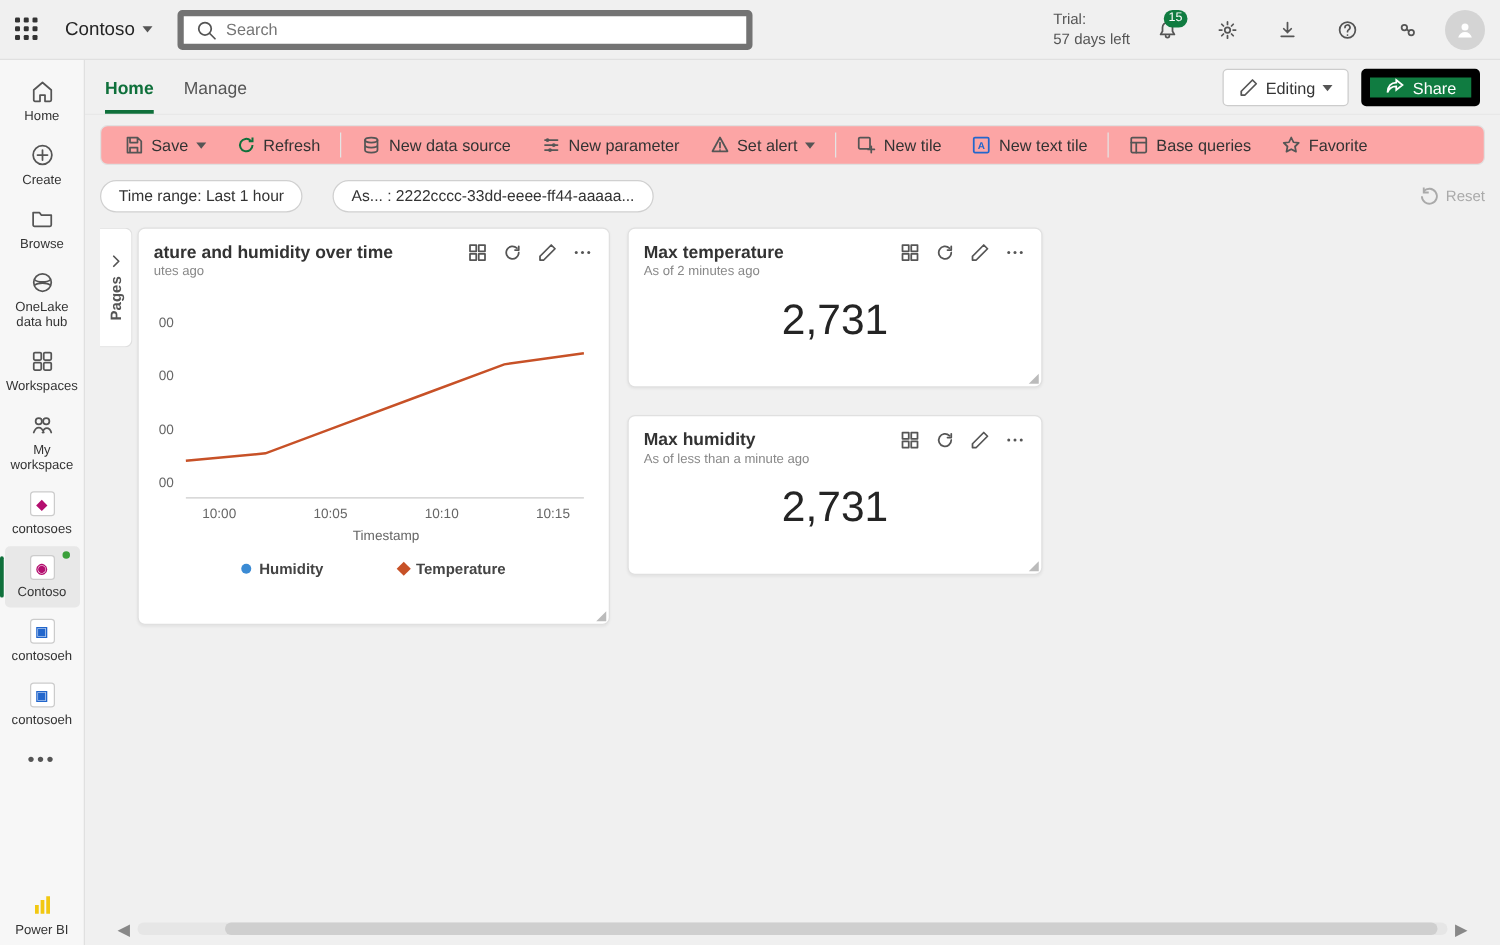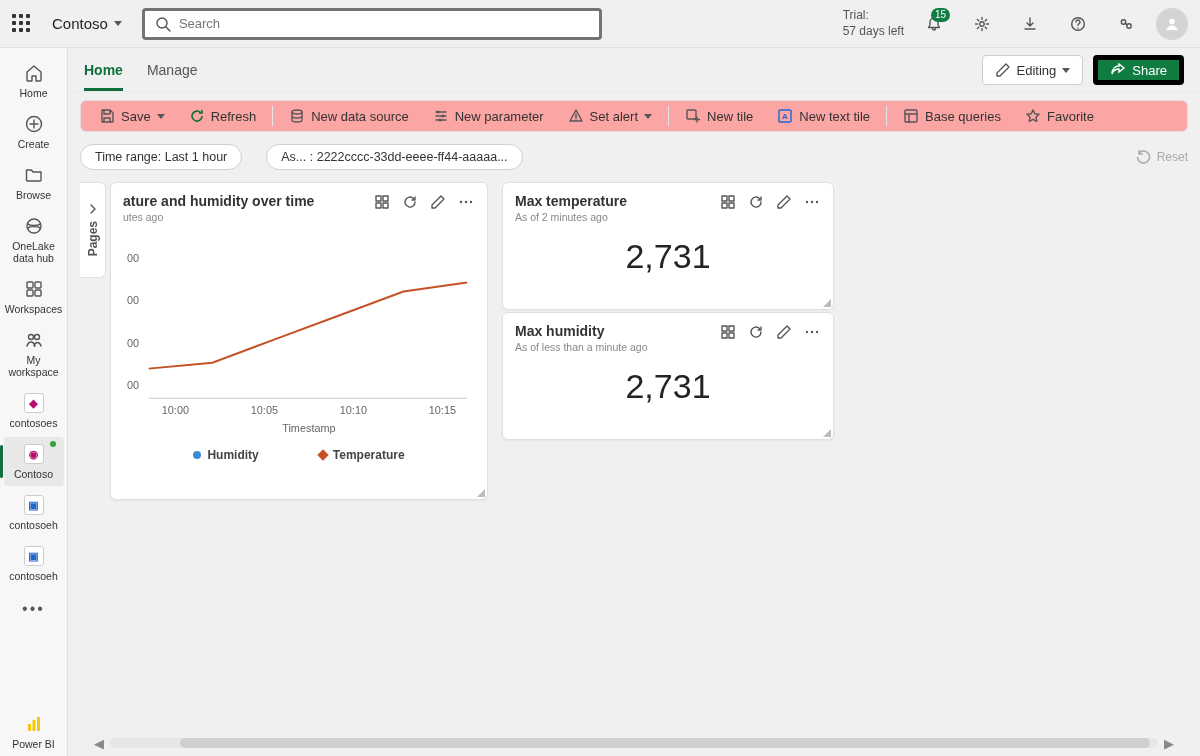--- a/index.html
+++ b/index.html
@@ -4,21 +4,21 @@
 <style>
   * { box-sizing: border-box; margin: 0; padding: 0; }
   body { font-family: "Segoe UI", -apple-system, BlinkMacSystemFont, sans-serif; font-size: 13px; color: #242424; background: #f0f0f0; width: 1200px; height: 756px; overflow: hidden; }
   
   
   .top-bar { height: 48px; background: #f0f0f0; display: flex; align-items: center; padding: 0 12px; gap: 12px; border-bottom: 1px solid #e0e0e0; }
   .waffle { width: 20px; height: 20px; display: grid; grid-template-columns: repeat(3,4px); grid-template-rows: repeat(3,4px); gap: 3px; cursor:pointer; }
   .waffle span { background: #333; width:4px; height:4px; border-radius:1px; }
   .ws-switch { display:flex; align-items:center; gap:6px; padding:4px 8px; cursor:pointer; font-size:15px; }
   .chevron-down { width:0;height:0;border-left:4px solid transparent;border-right:4px solid transparent;border-top:5px solid #555; }
-  .search { flex:0 0 460px; height:32px; background:#fff; border:3px solid #737373; border-radius:4px; display:flex; align-items:center; padding:0 10px; gap:8px; }
+  .search { flex:0 0 460px; height:32px; background:#fff; border:5px solid #737373; border-radius:4px; display:flex; align-items:center; padding:0 10px; gap:8px; }
   .search input { border:none; outline:none; flex:1; font-size:13px; }
   .top-spacer { flex:1; }
   .trial { font-size:12px; color:#555; line-height:1.3; text-align:left; }
   .top-icon { width:36px; height:36px; display:flex; align-items:center; justify-content:center; border-radius:4px; cursor:pointer; color:#444; position:relative; }
   .badge { position:absolute; top:2px; right:2px; background:#107c41; color:#fff; font-size:10px; border-radius:8px; padding:1px 4px; line-height:1.2; }
   .avatar { width:32px; height:32px; border-radius:50%; background:#d4d4d4; display:flex; align-items:center; justify-content:center; cursor:pointer; }
 
   
   .main { display:flex; height:calc(756px - 48px); }
   .leftnav { width:68px; background:#f7f7f7; border-right:1px solid #e0e0e0; display:flex; flex-direction:column; align-items:center; padding-top:8px; gap:2px; overflow-y:auto; }
@@ -34,21 +34,21 @@
 
   .content { flex:1; display:flex; flex-direction:column; background:#f0f0f0; }
 
   
   .tabbar { height:44px; background:#f0f0f0; display:flex; align-items:flex-end; padding:0 16px; gap:24px; border-bottom:1px solid #e8e8e8; }
   .tab { padding:10px 0; font-size:14px; color:#555; cursor:pointer; border-bottom:3px solid transparent; }
   .tab.active { color:#0f703b; border-bottom-color:#0f703b; font-weight:600; }
   .tabbar .right { margin-left:auto; display:flex; align-items:center; gap:10px; padding-bottom:6px; }
   .btn { height:30px; padding:0 12px; border-radius:4px; display:inline-flex; align-items:center; gap:6px; cursor:pointer; font-size:13px; }
   .btn.outline { background:#fff; border:1px solid #ccc; color:#333; }
-  .btn.primary { background:#107c41; color:#fff; border:5px solid #000000; }
+  .btn.primary { background:#107c41; color:#fff; border:7px solid #000000; }
 
   
   .toolbar { background:#fca5a5; border:1px solid #e0e0e0; border-radius:6px; margin:8px 12px 6px 12px; height:32px; display:flex; align-items:center; padding:0 8px; gap:4px; overflow:hidden; }
   .tool { display:flex; align-items:center; gap:6px; padding:4px 10px; border-radius:4px; cursor:pointer; white-space:nowrap; font-size:13px; color:#333; }
   .vsep { width:1px; height:20px; background:#e4e4e4; margin:0 2px; }
 
   
   .pillrow { display:flex; align-items:center; padding:6px 12px; gap:24px; }
   .pill { background:#fff; border:1px solid #d0d0d0; border-radius:14px; height:26px; padding:0 14px; display:inline-flex; align-items:center; font-size:12.5px; color:#333; cursor:pointer; }
   .pillrow .right { margin-left:auto; display:flex; align-items:center; gap:6px; color:#aaa; cursor:pointer; font-size:12px; }
@@ -70,21 +70,21 @@
   .big-num { font-size:34px; font-weight:400; text-align:center; padding:12px 0 24px 0; }
 
   .chart-card { width:378px; height:318px; }
   .chart-body { padding:4px 10px 6px 10px; }
   svg.plot { width:100%; height:210px; }
   .legend { display:flex; gap:60px; justify-content:center; padding:6px 0 8px 0; font-size:12px; color:#444; }
   .legend .item { display:flex; align-items:center; gap:6px;font-weight:bold; }
   .dot { width:8px; height:8px; border-radius:50%; }
   .diamond { width:8px; height:8px; transform:rotate(45deg); }
 
-  .right-col { display:flex; flex-direction:column; gap:2px; }
+  .right-col { display:flex; flex-direction:column; gap:22px; }
   .stat-card { width:332px; height:128px; }
 
   
   .hscroll { position:absolute; left:12px; right:12px; bottom:6px; height:14px; display:flex; align-items:center; }
   .hscroll .arrow { width:14px; height:14px; display:flex; align-items:center; justify-content:center; color:#888; cursor:pointer; }
   .hscroll .track { flex:1; height:10px; background:#e6e6e6; border-radius:5px; position:relative; margin:0 4px; }
   .hscroll .thumb { position:absolute; left:70px; right:8px; top:0; bottom:0; background:#cfcfcf; border-radius:5px; cursor:pointer; }
 
   .ico16 { width:16px; height:16px; }
   .stroke { stroke:#555; stroke-width:1.4; fill:none; stroke-linecap:round; stroke-linejoin:round; }

